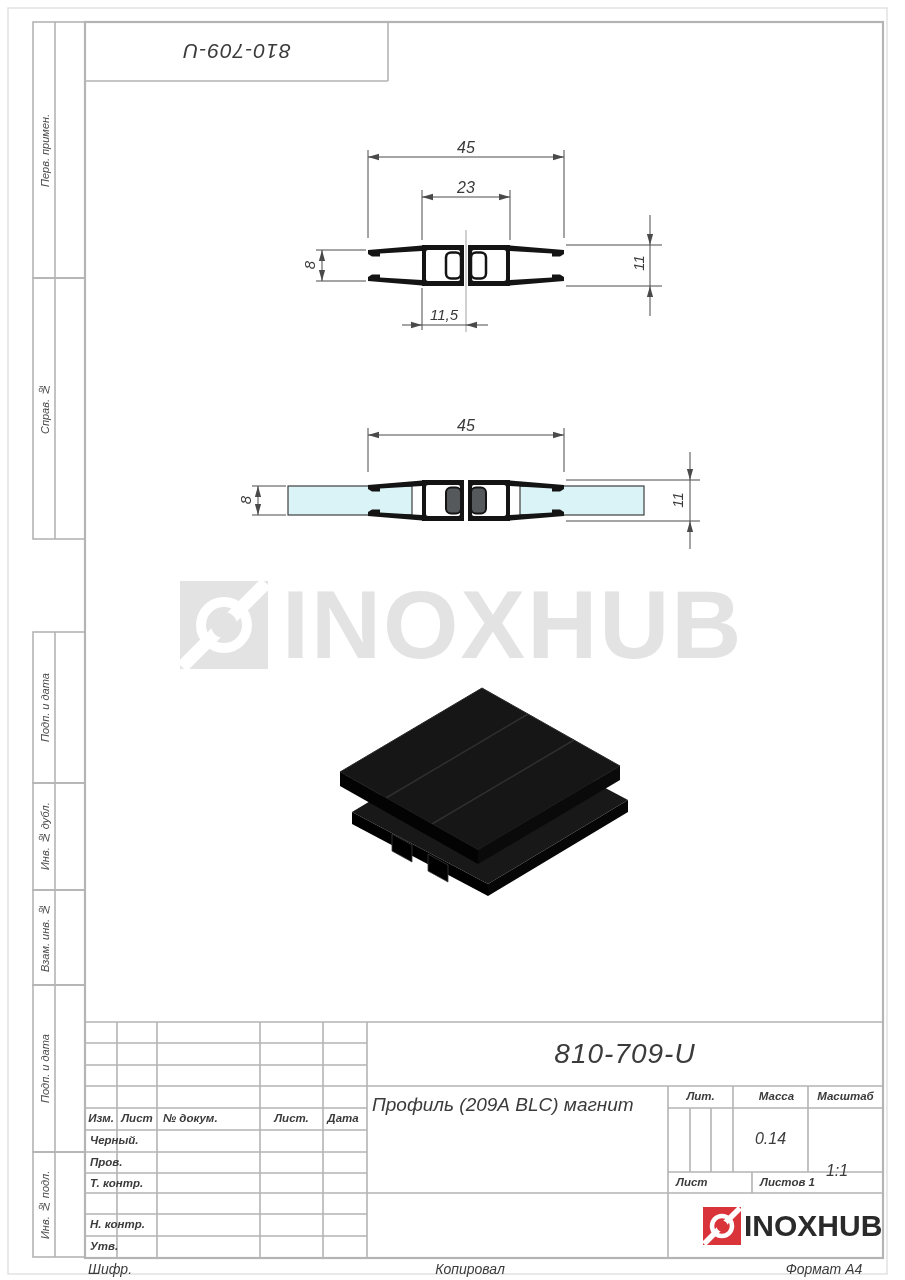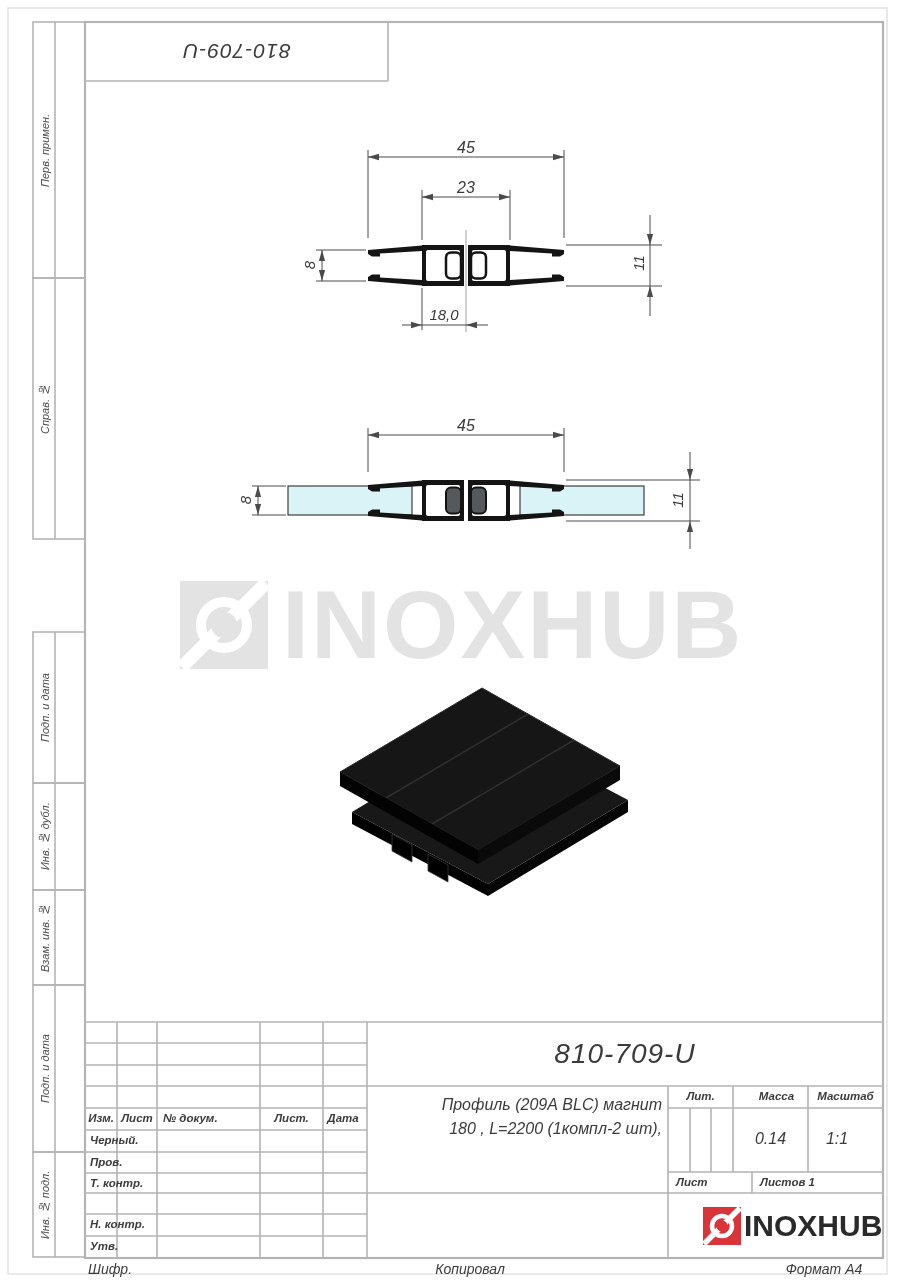--- a/index.html
+++ b/index.html
@@ -12,21 +12,21 @@
   .vlabel{position:absolute;z-index:2;left:33px;width:23px;display:flex;align-items:center;justify-content:center;
           writing-mode:vertical-rl;transform:rotate(180deg);font-style:italic;font-size:11px;color:#4a4a4a;}
   .stamp180{position:absolute;z-index:2;left:85px;top:22px;width:303px;height:59px;display:flex;
             align-items:center;justify-content:center;transform:rotate(180deg);
             font-style:italic;font-size:21px;letter-spacing:1px;color:#3b3b3b;}
   .dim{position:absolute;z-index:2;font-style:italic;font-size:16px;color:#3a3a3a;text-align:center;}
   .dimr{display:flex;align-items:center;justify-content:center;transform:rotate(-90deg);font-size:15px;}
   .tbs{font-size:11.5px;font-weight:bold;}            
   .tbv{font-size:16px;font-style:italic;}              
   .desig{font-size:28px;letter-spacing:1px;}
-  .desc{font-size:16px;line-height:24px;white-space:normal;text-align:right;}
+  .desc{font-size:19px;line-height:24px;white-space:normal;text-align:left;}
   .wm{position:absolute;z-index:0;left:180px;top:576px;display:flex;align-items:center;gap:14px;}
   .wm-text{font-family:"Liberation Sans", sans-serif;font-weight:700;font-size:97px;line-height:1;
            letter-spacing:2px;color:#e3e3e3;font-style:normal;}
   .brand{position:absolute;z-index:2;left:744px;top:1207px;width:136px;height:38px;display:flex;align-items:center;
          font-weight:700;font-size:30px;letter-spacing:0px;color:#2a2a2a;font-style:normal;}
   .footer{font-size:14px;}
 </style>
 </head>
 <body>
 
@@ -154,21 +154,21 @@
   <div class="vlabel" style="top:632px;height:151px">Подп. и дата</div>
   <div class="vlabel" style="top:783px;height:107px">Инв. № дубл.</div>
   <div class="vlabel" style="top:890px;height:95px">Взам. инв. №</div>
   <div class="vlabel" style="top:985px;height:167px">Подп. и дата</div>
   <div class="vlabel" style="top:1152px;height:105px">Инв. № подл.</div>
 
   <div class="dim" style="left:436px;top:139px;width:60px">45</div>
   <div class="dim" style="left:436px;top:179px;width:60px">23</div>
   <div class="dim dimr" style="left:297px;top:257px;width:24px;height:16px">8</div>
   <div class="dim dimr" style="left:624px;top:255px;width:28px;height:16px">11</div>
-  <div class="dim" style="left:414px;top:306px;width:60px;font-size:15px">18,0</div>
+  <div class="dim" style="left:414px;top:306px;width:60px;font-size:15px">11,5</div>
 
   <div class="dim" style="left:436px;top:417px;width:60px">45</div>
   <div class="dim dimr" style="left:233px;top:492px;width:24px;height:16px">8</div>
   <div class="dim dimr" style="left:663px;top:492px;width:28px;height:16px">11</div>
 
   <div class="txt tbs ctr" style="left:85px;top:1112px;width:32px">Изм.</div>
   <div class="txt tbs ctr" style="left:117px;top:1112px;width:40px">Лист</div>
   <div class="txt tbs" style="left:163px;top:1112px">№ докум.</div>
   <div class="txt tbs ctr" style="left:260px;top:1112px;width:63px">Лист.</div>
   <div class="txt tbs ctr" style="left:323px;top:1112px;width:40px">Дата</div>
@@ -176,28 +176,27 @@
   <div class="txt tbs" style="left:90px;top:1134px">Черный.</div>
   <div class="txt tbs" style="left:90px;top:1156px">Пров.</div>
   <div class="txt tbs" style="left:90px;top:1177px">Т. контр.</div>
   <div class="txt tbs" style="left:90px;top:1218px">Н. контр.</div>
   <div class="txt tbs" style="left:90px;top:1240px">Утв.</div>
 
   <div class="txt desig ctr" style="left:367px;top:1038px;width:516px">810-709-U</div>
 
   <div class="txt desc" style="left:372px;top:1093px;width:290px">
     <div>Профиль (209А BLC) магнит</div>
-    <div>180 , L=2200 (1компл-2 шт),</div>
   </div>
 
   <div class="txt tbs ctr" style="left:668px;top:1090px;width:65px">Лит.</div>
   <div class="txt tbs ctr" style="left:733px;top:1090px;width:87px">Масса</div>
   <div class="txt tbs ctr" style="left:808px;top:1090px;width:75px">Масштаб</div>
   <div class="txt tbv ctr" style="left:733px;top:1130px;width:75px">0.14</div>
-  <div class="txt tbv ctr" style="left:808px;top:1130px;width:58px">1:1</div>
+  <div class="txt tbv ctr" style="left:808px;top:1162px;width:58px">1:1</div>
   <div class="txt tbs" style="left:676px;top:1176px">Лист</div>
   <div class="txt tbs" style="left:760px;top:1176px">Листов 1</div>
 
   <svg width="38" height="38" viewBox="0 0 38 38" style="position:absolute;left:703px;top:1207px;z-index:2">
     <rect x="0" y="0" width="38" height="38" fill="#d93439"></rect>
     <circle cx="19" cy="19" r="10" fill="none" stroke="#ffffff" stroke-width="4.5"></circle>
     <line x1="1" y1="37" x2="37" y2="1" stroke="#ffffff" stroke-width="5.5"></line>
     <circle cx="19" cy="19" r="5.5" fill="#d93439"></circle>
   </svg>
   <div class="brand">INOXHUB</div>

